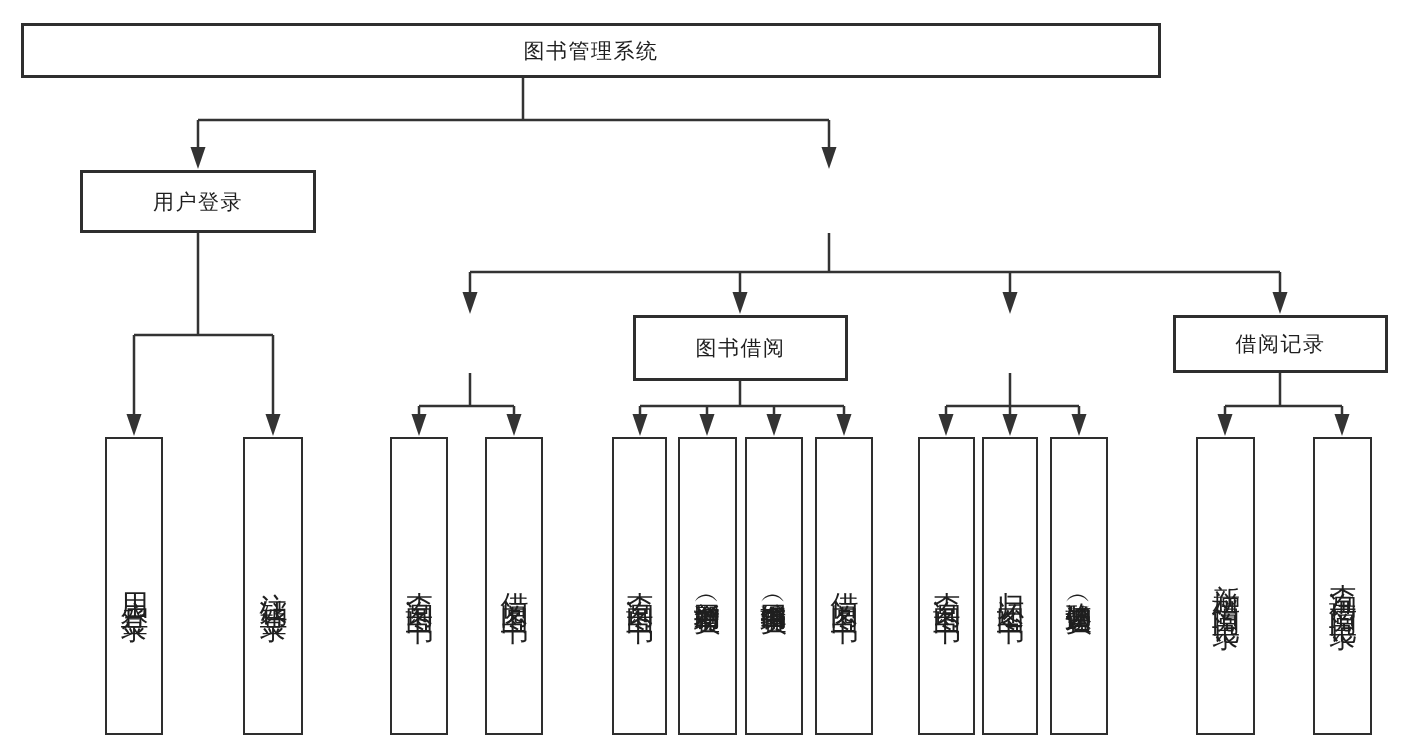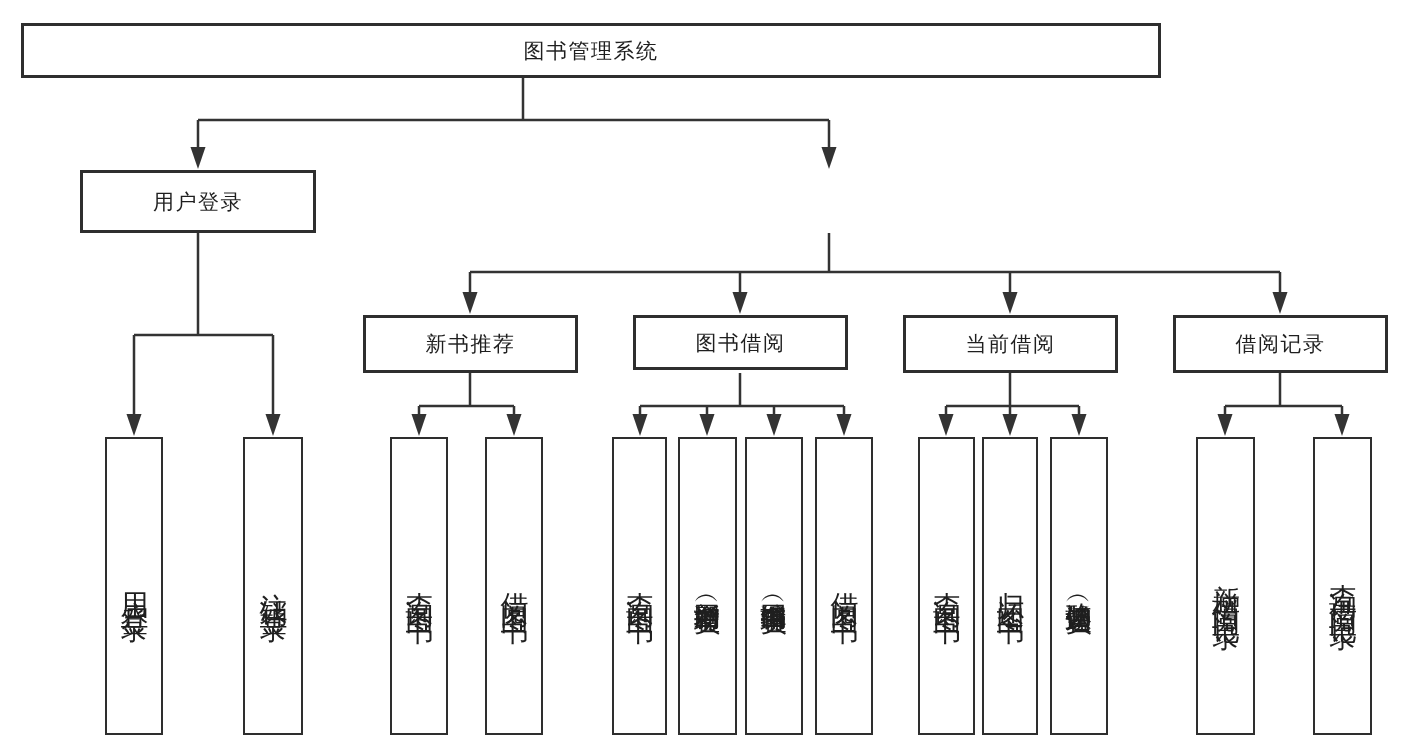--- a/index.html
+++ b/index.html
@@ -100,28 +100,22 @@
   </svg>
 
   <div class="node" style="left:21px; top:13px; width:1140px; height:55px;margin-top:10px;">
     <span class="hlabel">图书管理系统</span>
   </div>
 
   <div class="node" style="left:80px; top:170px; width:236px; height:63px;">
     <span class="hlabel">用户登录</span>
   </div>
 
-  <div class="node" style="left:363px; top:315px; width:215px; height:58px;">
-    <span class="hlabel">新书推荐</span>
-  </div>
-  <div class="node" style="left:633px; top:315px; width:215px; height:55px;">
+  <div class="node" style="left:633px; top:315px; width:215px; height:66px;">
     <span class="hlabel">图书借阅</span>
-  </div>
-  <div class="node" style="left:903px; top:315px; width:215px; height:58px;">
-    <span class="hlabel">当前借阅</span>
   </div>
   <div class="node" style="left:1173px; top:315px; width:215px; height:58px;">
     <span class="hlabel">借阅记录</span>
   </div>
 
   <div class="node leaf" style="left:105px; top:437px; width:58px; height:298px;">
     <span class="vlabel">用户登录</span>
   </div>
   <div class="node leaf" style="left:243px; top:437px; width:60px; height:298px;">
     <span class="vlabel">注销登录</span>

